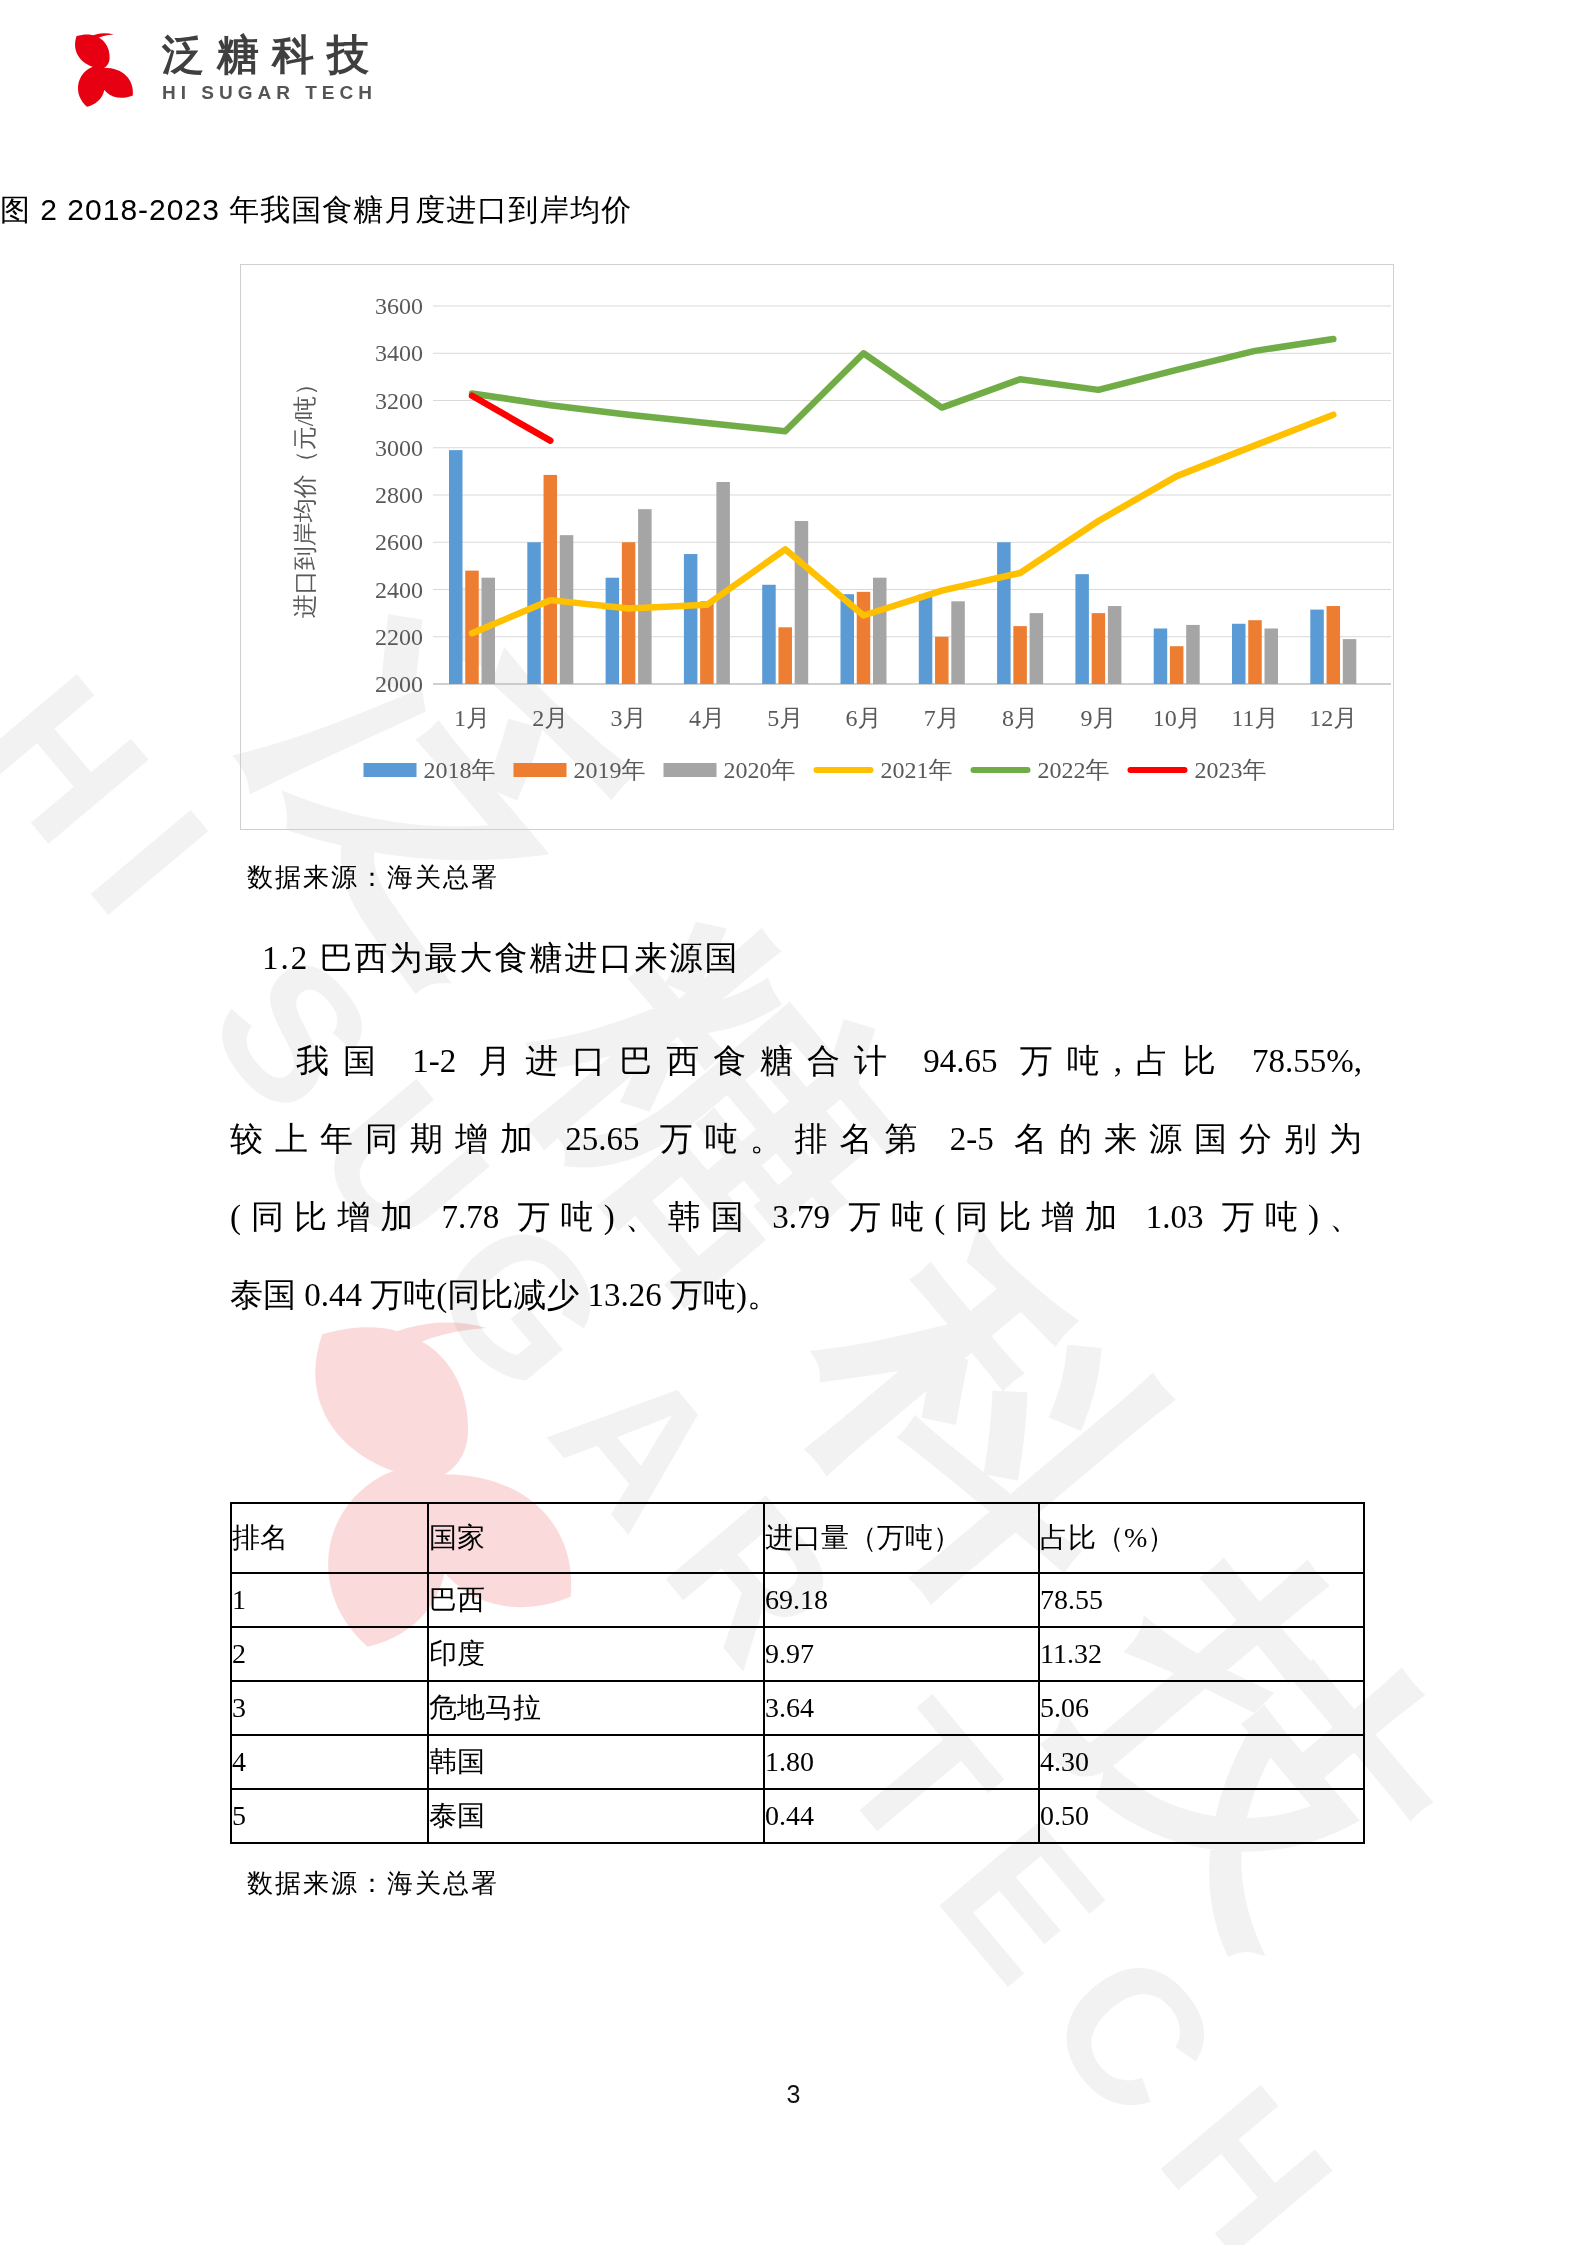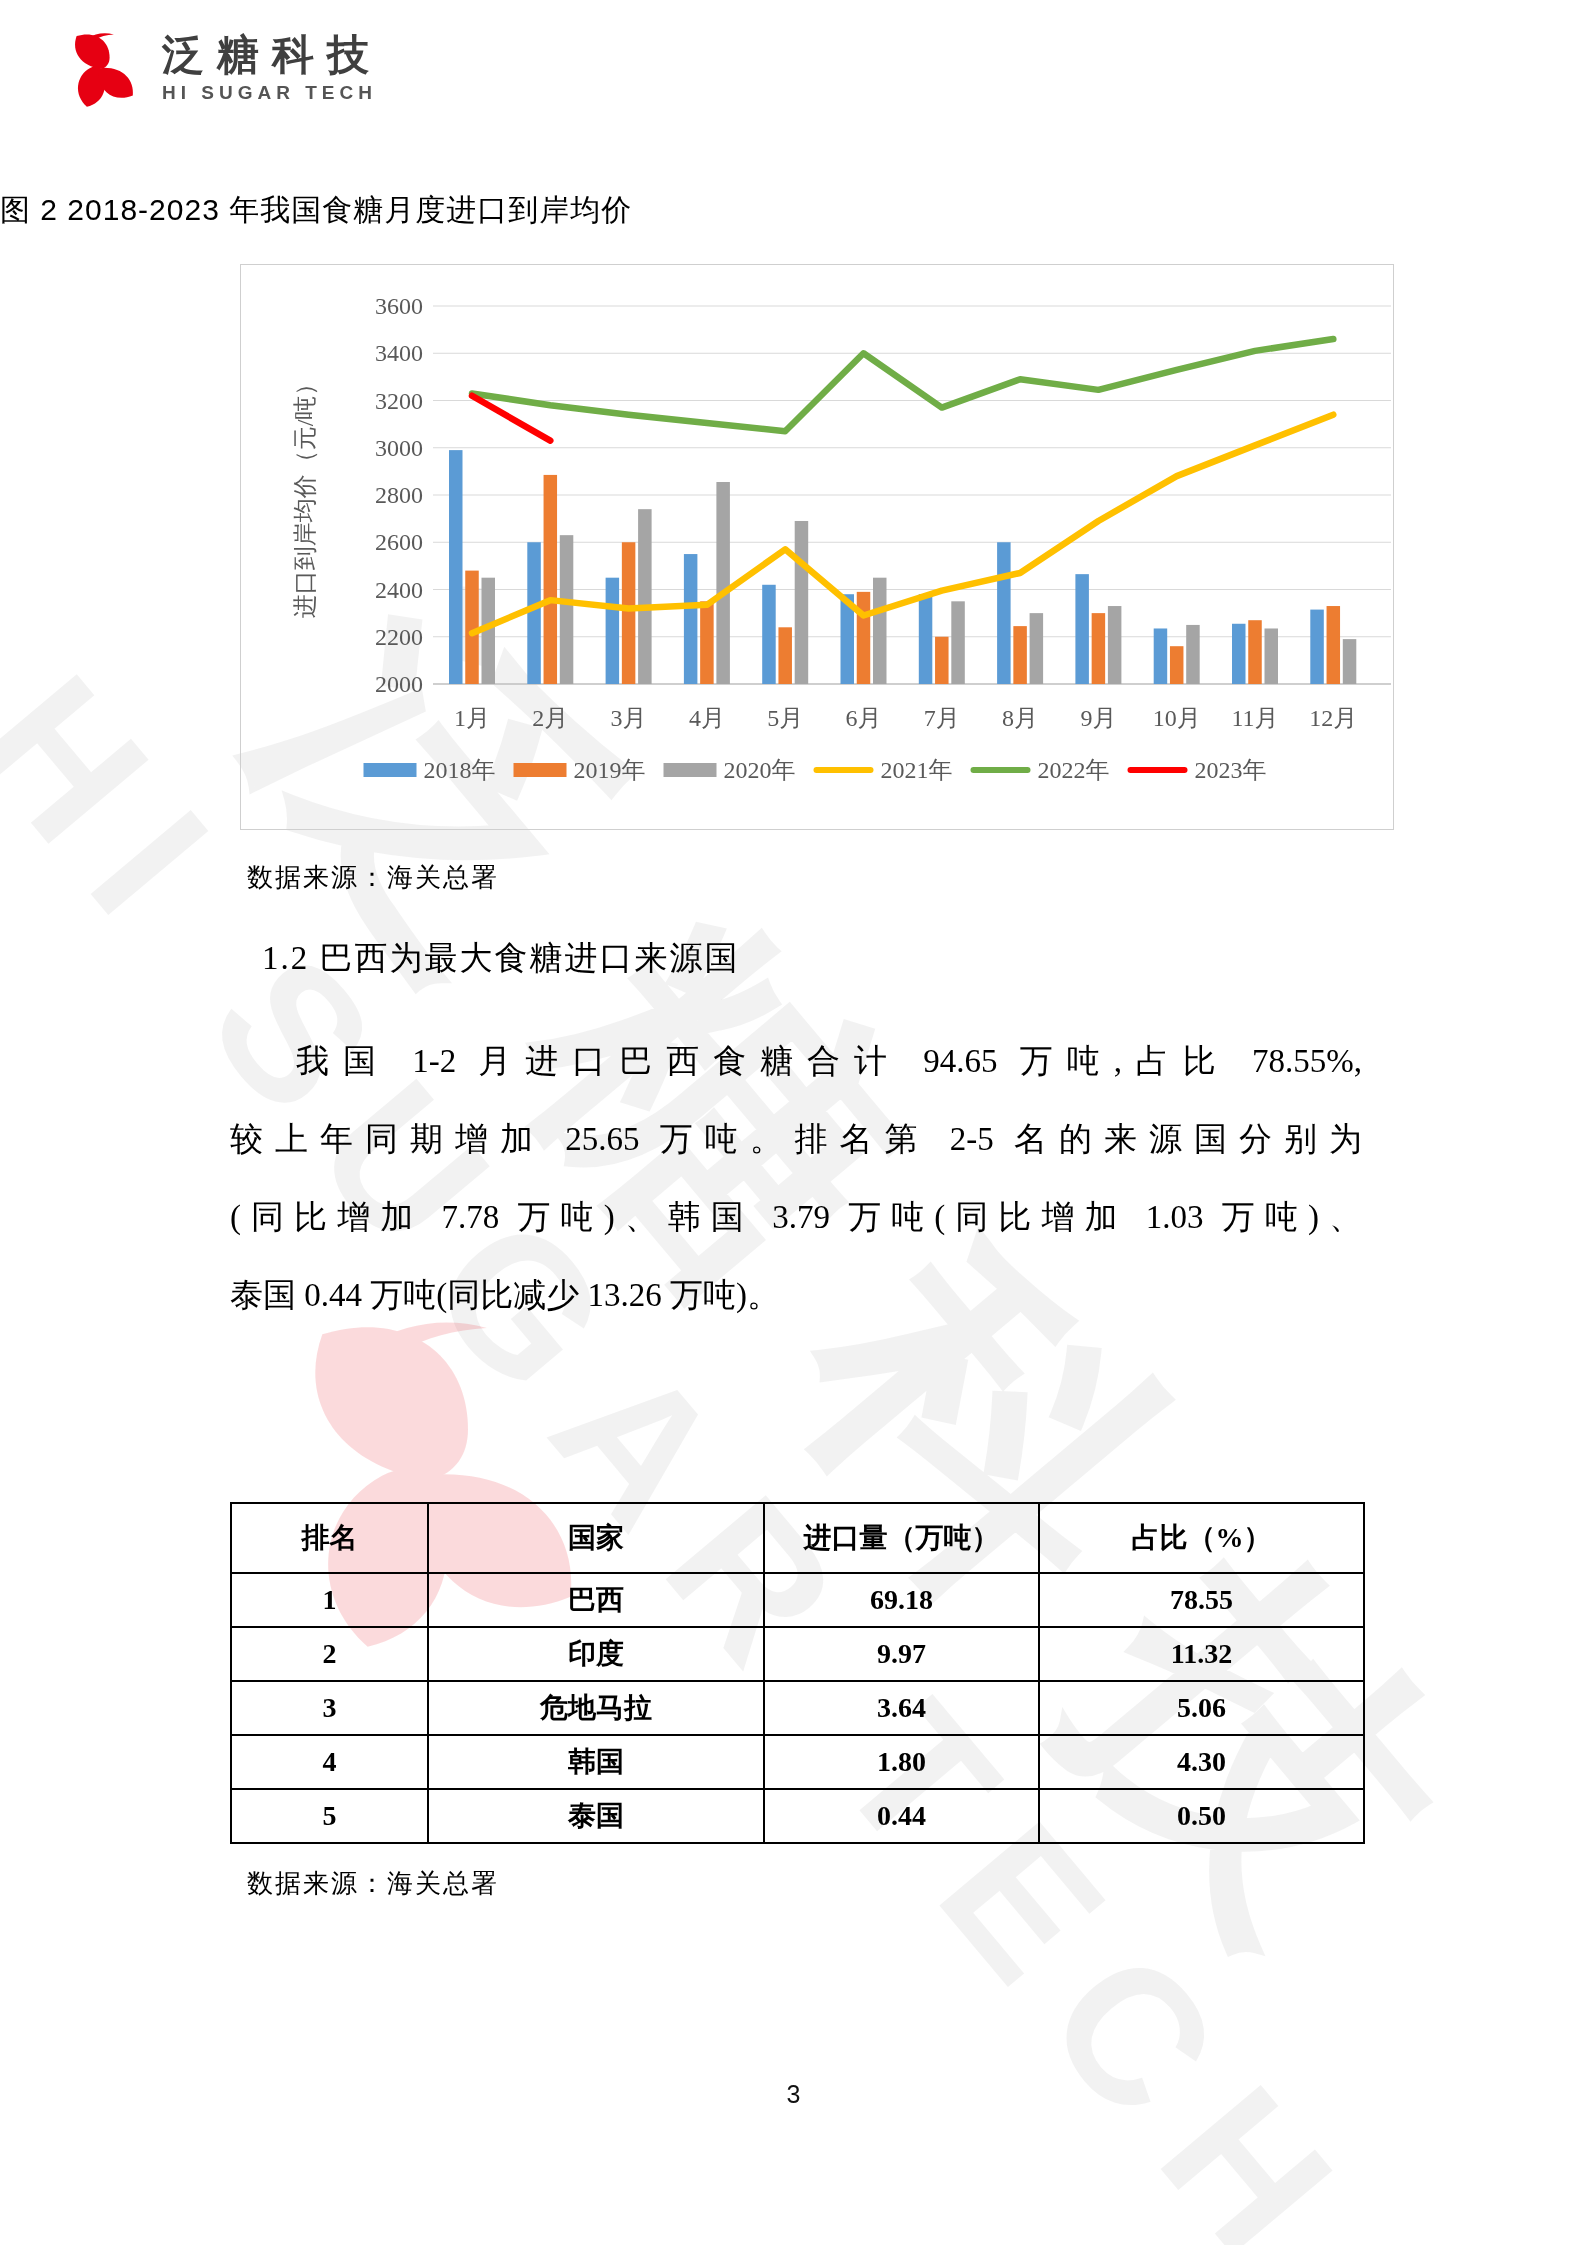--- a/index.html
+++ b/index.html
@@ -37,22 +37,22 @@
   .paragraph .pline{line-height:78px; height:78px; white-space:nowrap;}
   .paragraph .pline.fill{text-align:justify; text-align-last:justify; white-space:normal;
                          overflow:hidden;}
   .paragraph .pline.indent{text-indent:66px;}
 
   
   .table-title{position:absolute; left:0; top:1460px; width:100%; text-align:center;
                font-size:27px; letter-spacing:1px;}
   .imports-table{position:absolute; left:230px; top:1502px; width:1133px;
                  border-collapse:collapse; table-layout:fixed; font-size:28px;}
-  .imports-table th,.imports-table td{border:2px solid #000; text-align:center;
-                 font-weight:700; padding:0;margin-top:40px;}
+  .imports-table th,.imports-table td{border:2px solid #000; text-align:left;
+                 font-weight:400; padding:0;margin-top:40px;}
   .imports-table thead th{height:68px;}
   .imports-table tbody td{height:52px;}
   .col-rank{width:197px;} .col-country{width:336px;} .col-volume{width:275px;} .col-share{width:325px;}
 
   .page-number{position:absolute; left:0; top:2080px; width:100%; text-align:center;
                font-family:"Liberation Sans","DejaVu Sans",sans-serif; font-size:25px; color:#111;}
 
   
   .wm-text{position:absolute; left:360px; top:420px; transform:rotate(50deg); transform-origin:0 0;
            white-space:nowrap; text-align:center;

